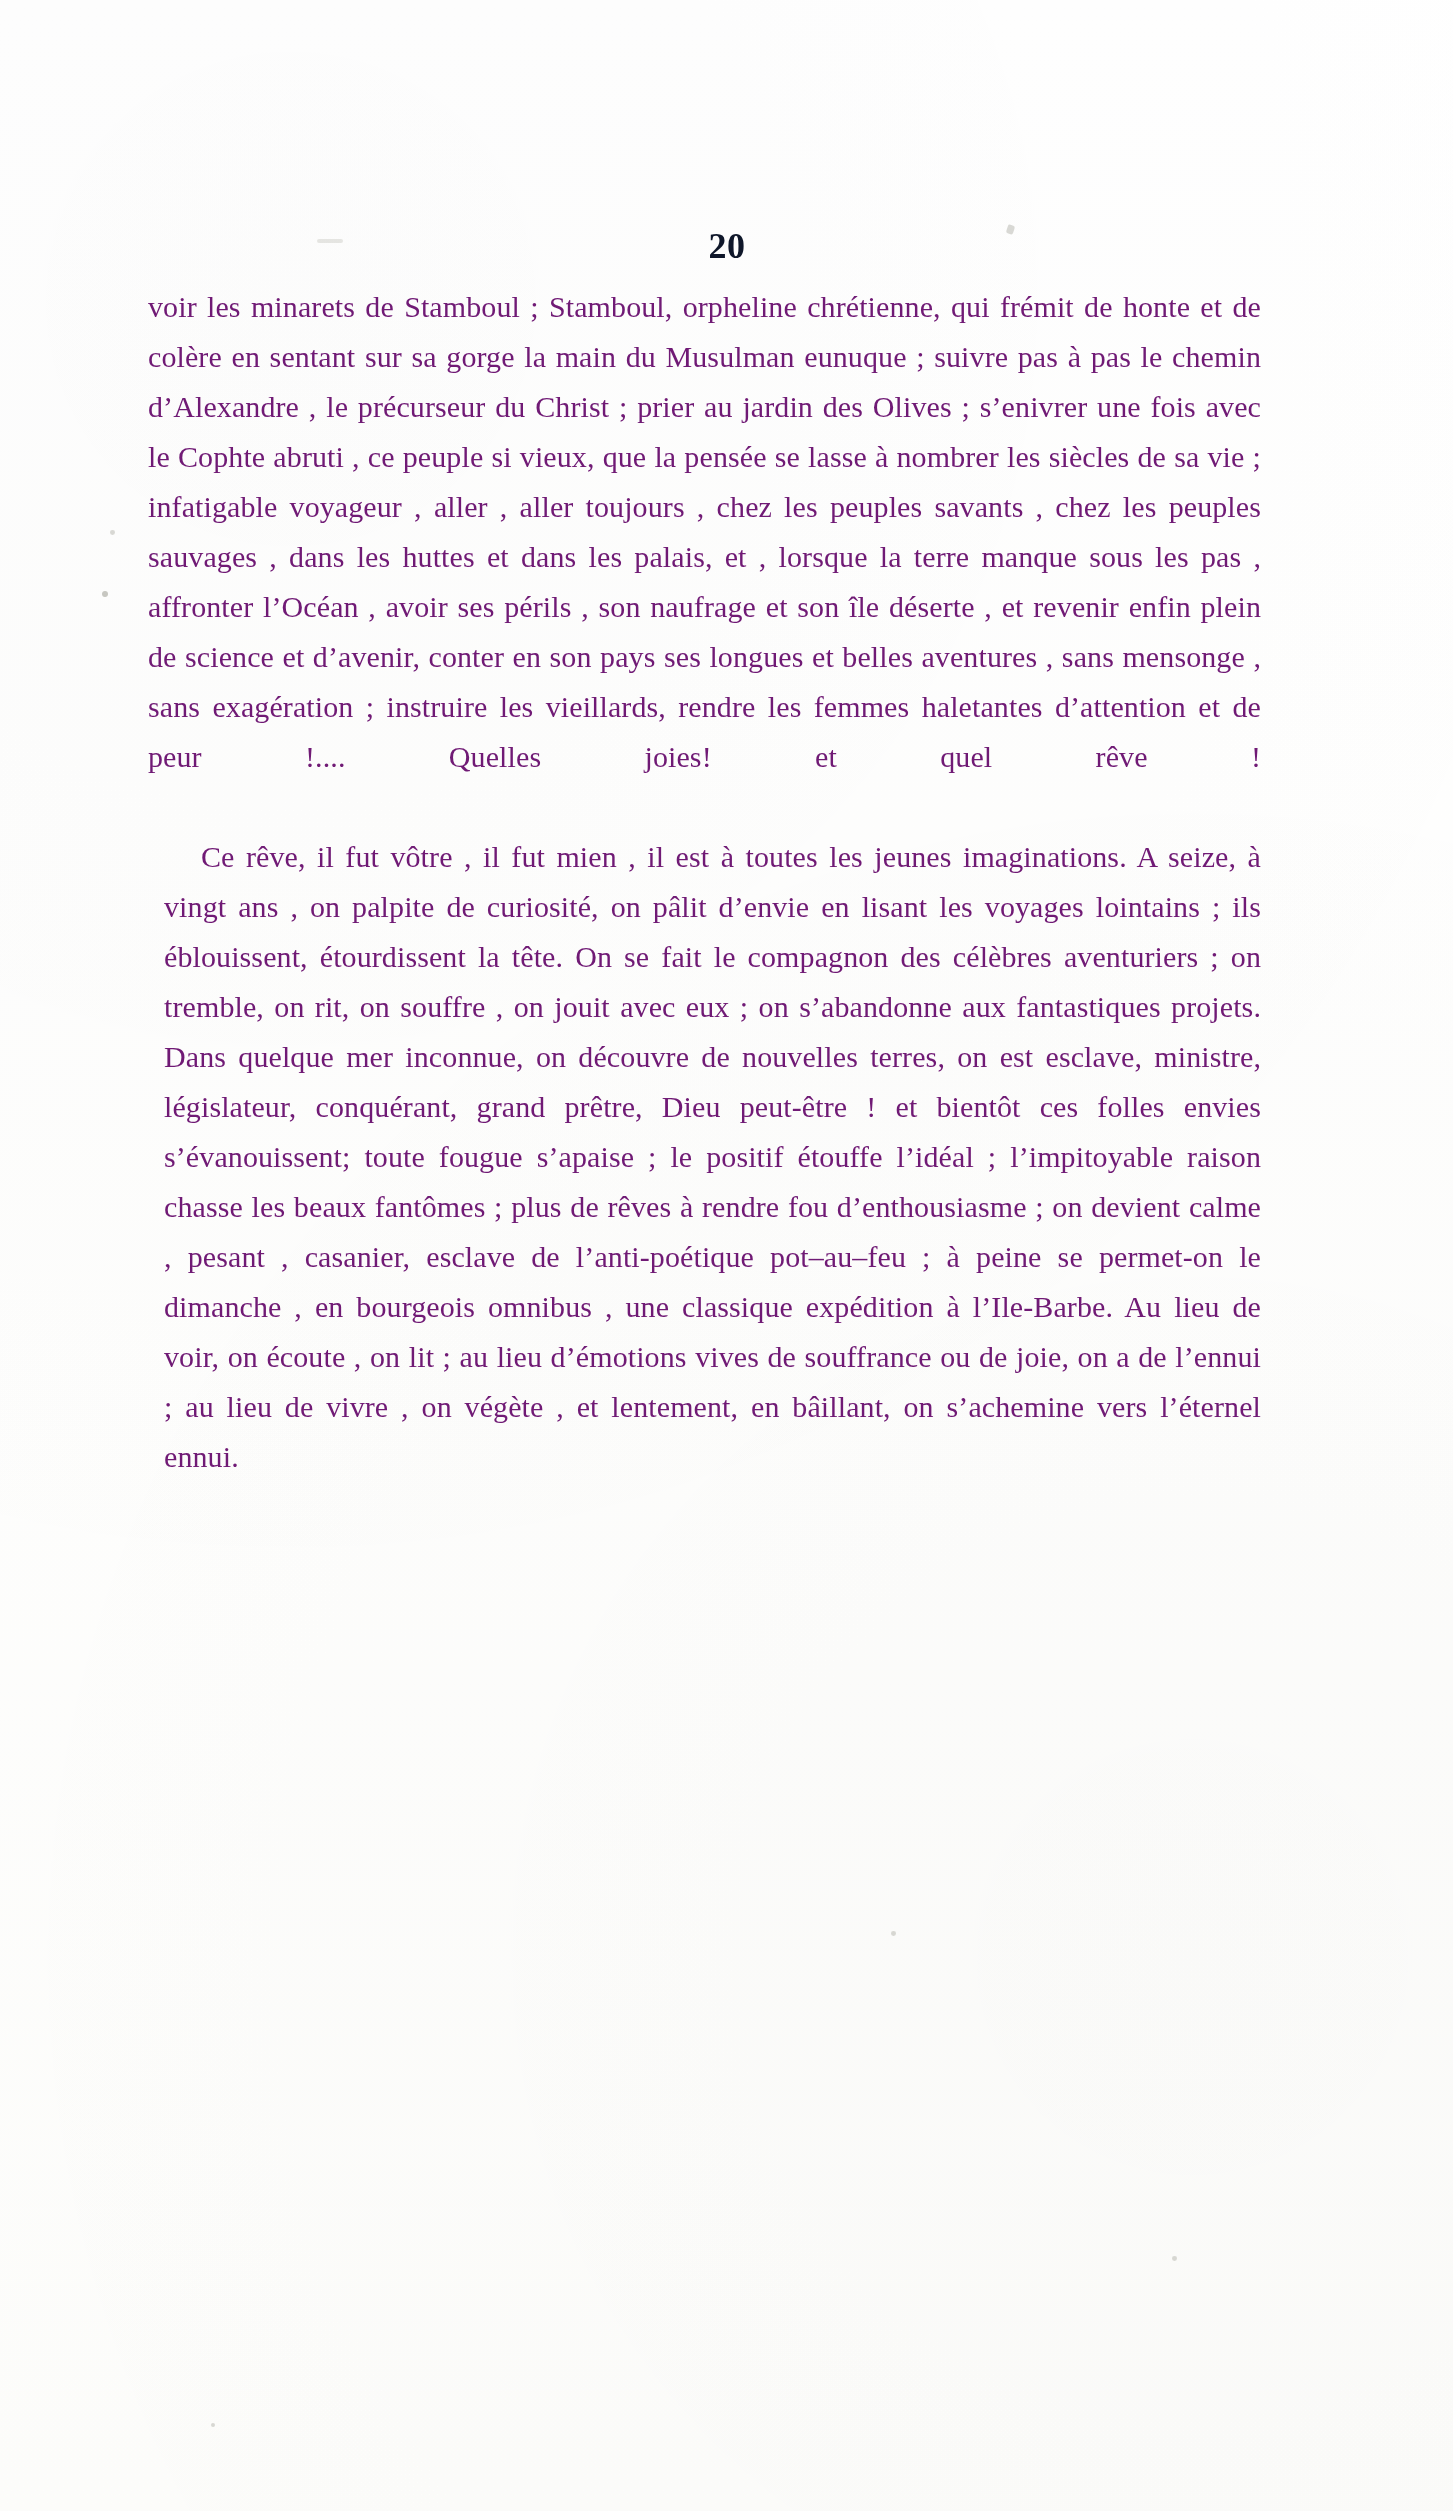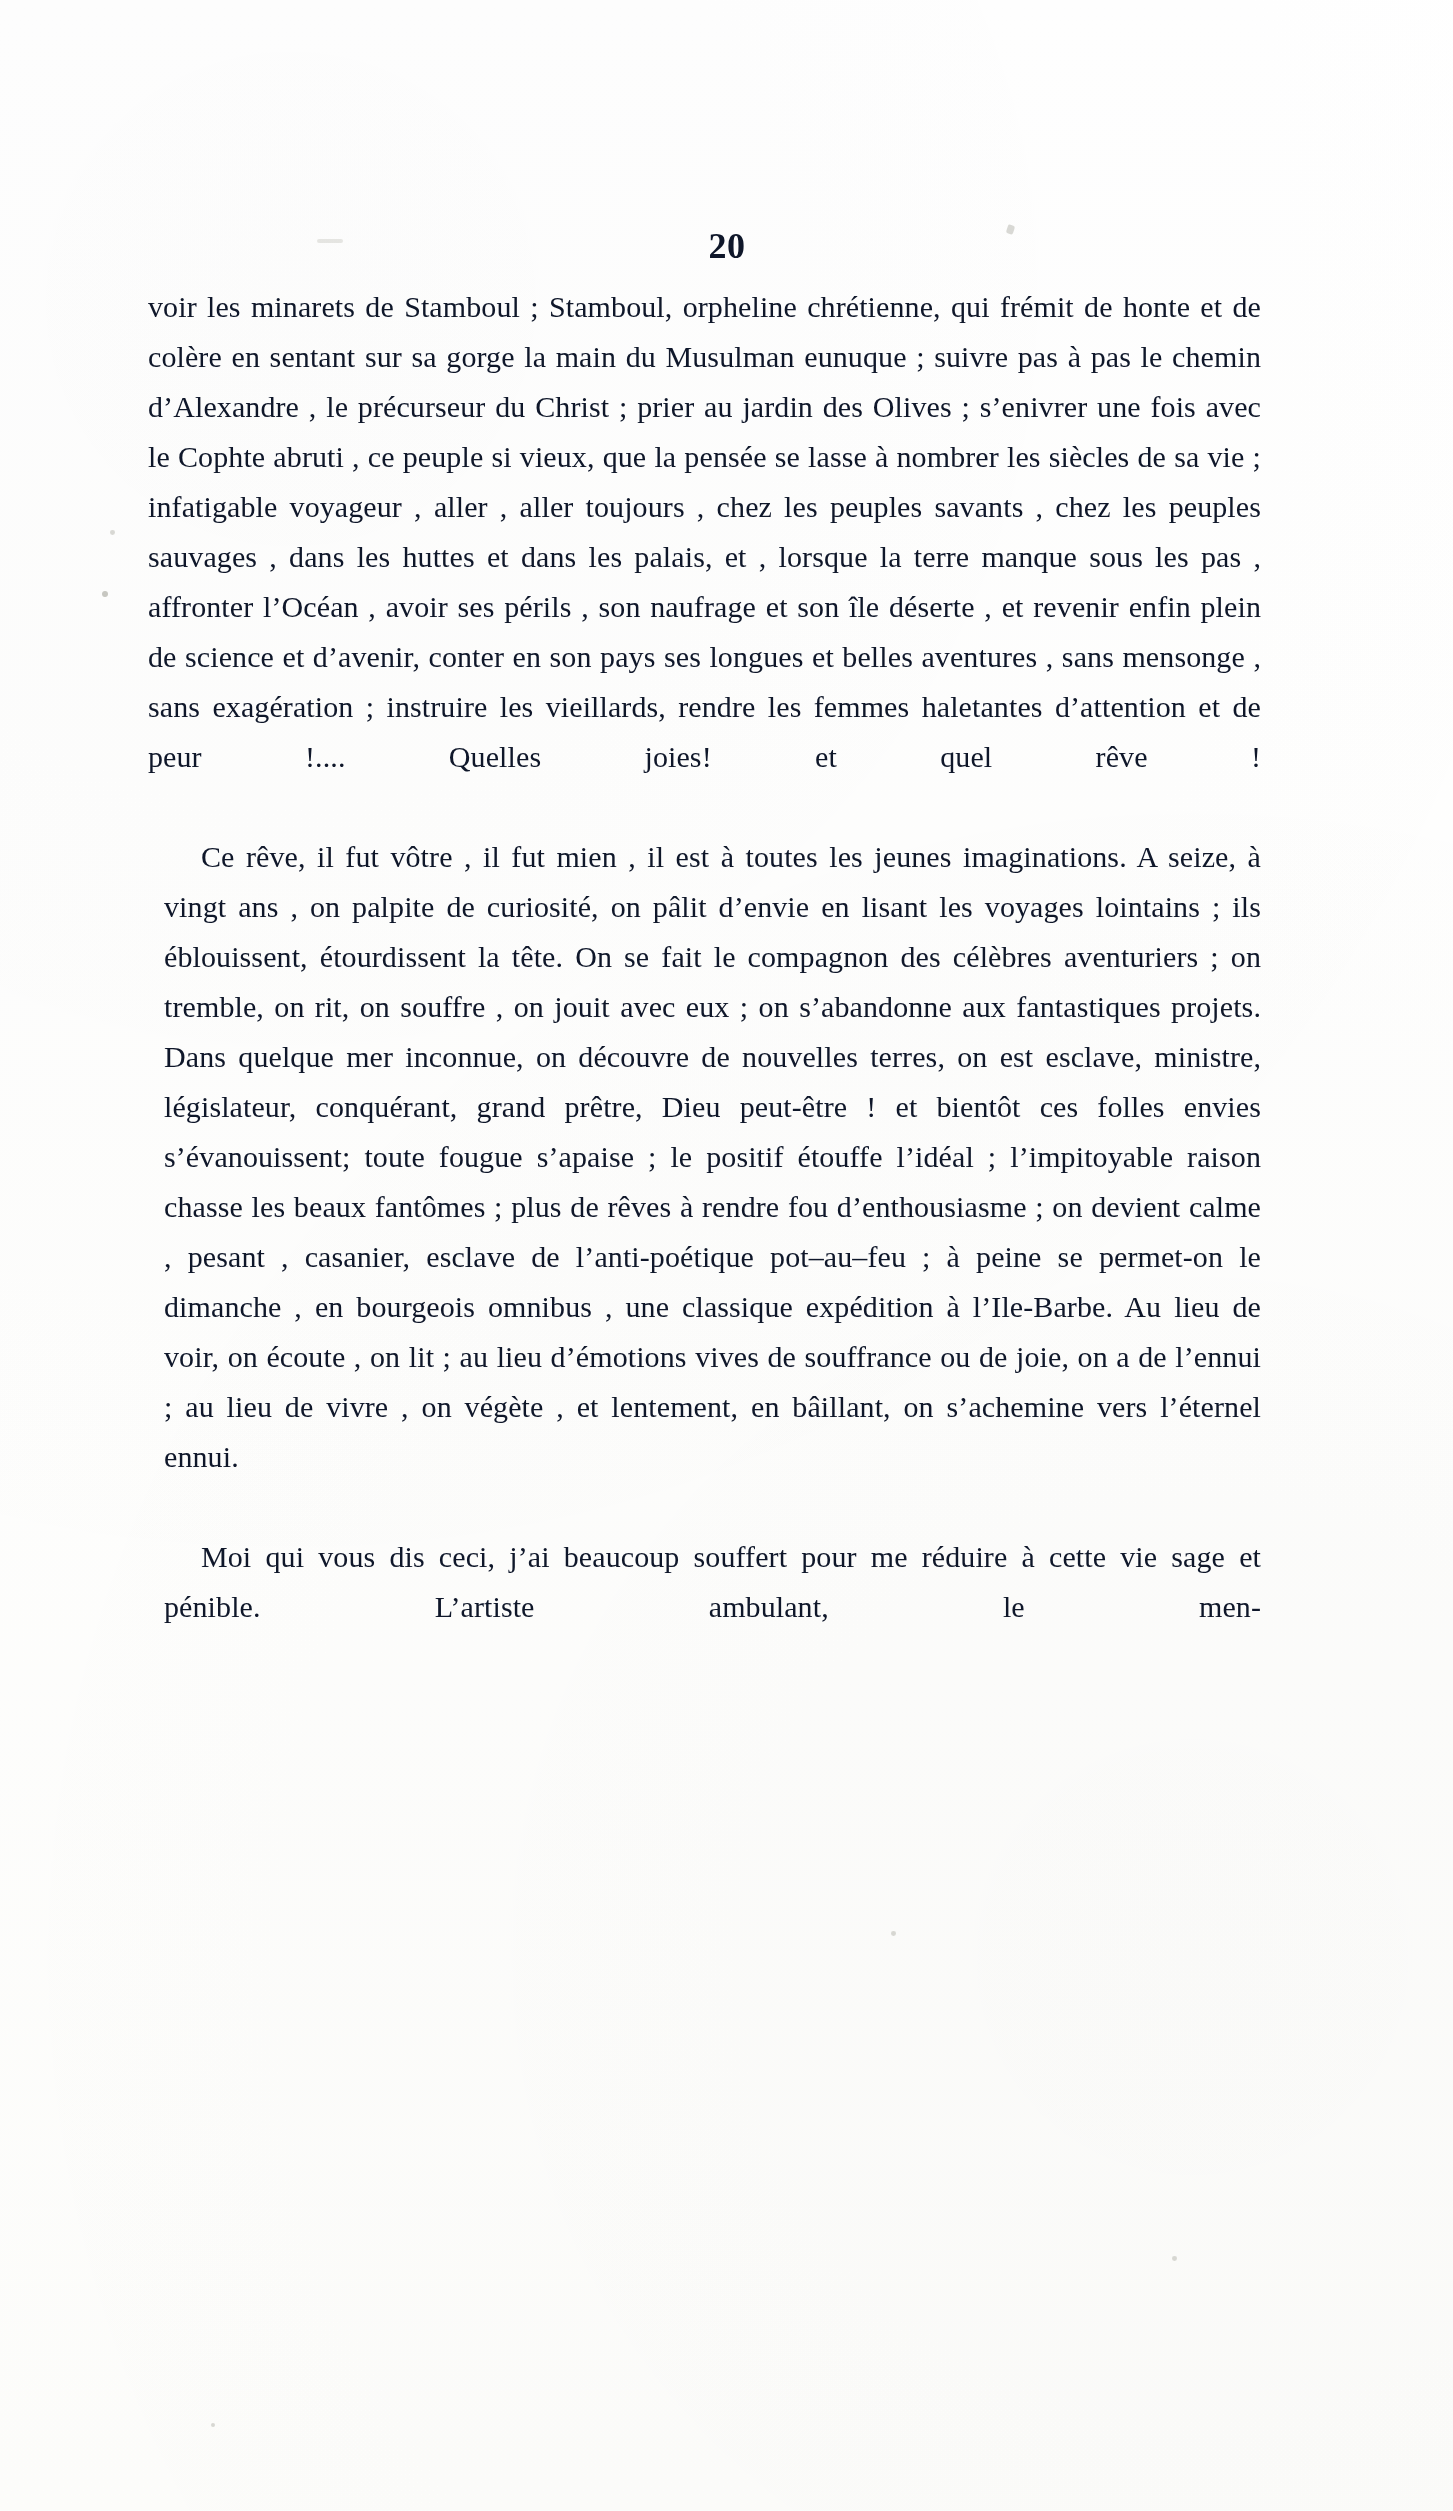--- a/index.html
+++ b/index.html
@@ -49,21 +49,21 @@
     left: 148px;
     top: 282px;
     width: 1113px;
   }
   p.para {
     margin: 0;
     font-size: 30px;
     line-height: 50px;
     text-align: justify;
     text-justify: inter-word;
-    color: #0f172a;
+    color: #701a75;
     letter-spacing: 0.1px;
     word-spacing: 0.5px;
     hyphens: manual;
     font-family: Liberation Serif, serif;
   }
   p.para + p.para {
     margin-top: 0px;
   }
   p.indent {
     text-indent: 37px;
@@ -101,16 +101,15 @@
   <span class="mark m2"></span>
   <span class="mark m3"></span>
   <span class="mark m4"></span>
   <span class="mark m5"></span>
   <span class="mark m6"></span>
   <span class="mark m7"></span>
 
   <div class="text-block">
     <p class="para">voir les minarets de Stamboul ; Stamboul, orpheline chrétienne, qui frémit de honte et de colère en sentant sur sa gorge la main du Musulman eunuque ; suivre pas à pas le chemin d’Alexandre , le précurseur du Christ ; prier au jardin des Olives ; s’enivrer une fois avec le Cophte abruti , ce peuple si vieux, que la pensée se lasse à nombrer les siècles de sa vie ; infatigable voyageur , aller , aller toujours , chez les peuples savants , chez les peuples sauvages , dans les huttes et dans les palais, et , lorsque la terre manque sous les pas , affronter l’Océan , avoir ses périls , son naufrage et son île déserte , et revenir enfin plein de science et d’avenir, conter en son pays ses longues et belles aventures , sans mensonge , sans exagération ; instruire les vieillards, rendre les femmes haletantes d’attention et de peur !.... Quelles joies! et quel rêve !</p>
     <p class="para indent">Ce rêve, il fut vôtre , il fut mien , il est à toutes les jeunes imaginations. A seize, à vingt ans , on palpite de curiosité, on pâlit d’envie en lisant les voyages lointains ; ils éblouissent, étourdissent la tête. On se fait le compagnon des célèbres aventuriers ; on tremble, on rit, on souffre , on jouit avec eux ; on s’abandonne aux fantastiques projets. Dans quelque mer inconnue, on découvre de nouvelles terres, on est esclave, ministre, législateur, conquérant, grand prêtre, Dieu peut-être ! et bientôt ces folles envies s’évanouissent; toute fougue s’apaise ; le positif étouffe l’idéal ; l’impitoyable raison chasse les beaux fantômes ; plus de rêves à rendre fou d’enthousiasme ; on devient calme , pesant , casanier, esclave de l’anti-poétique pot–au–feu ; à peine se permet-on le dimanche , en bourgeois omnibus , une classique expédition à l’Ile-Barbe. Au lieu de voir, on écoute , on lit ; au lieu d’émotions vives de souffrance ou de joie, on a de l’ennui ; au lieu de vivre , on végète , et lentement, en bâillant, on s’achemine vers l’éternel ennui.</p>
-    <p class="para indent">Moi qui vous dis ceci, j’ai beaucoup souffert pour me réduire à cette vie sage et pénible. L’artiste ambulant, le men-</p>
   </div>
 </div>
 
 
 </body></html>

